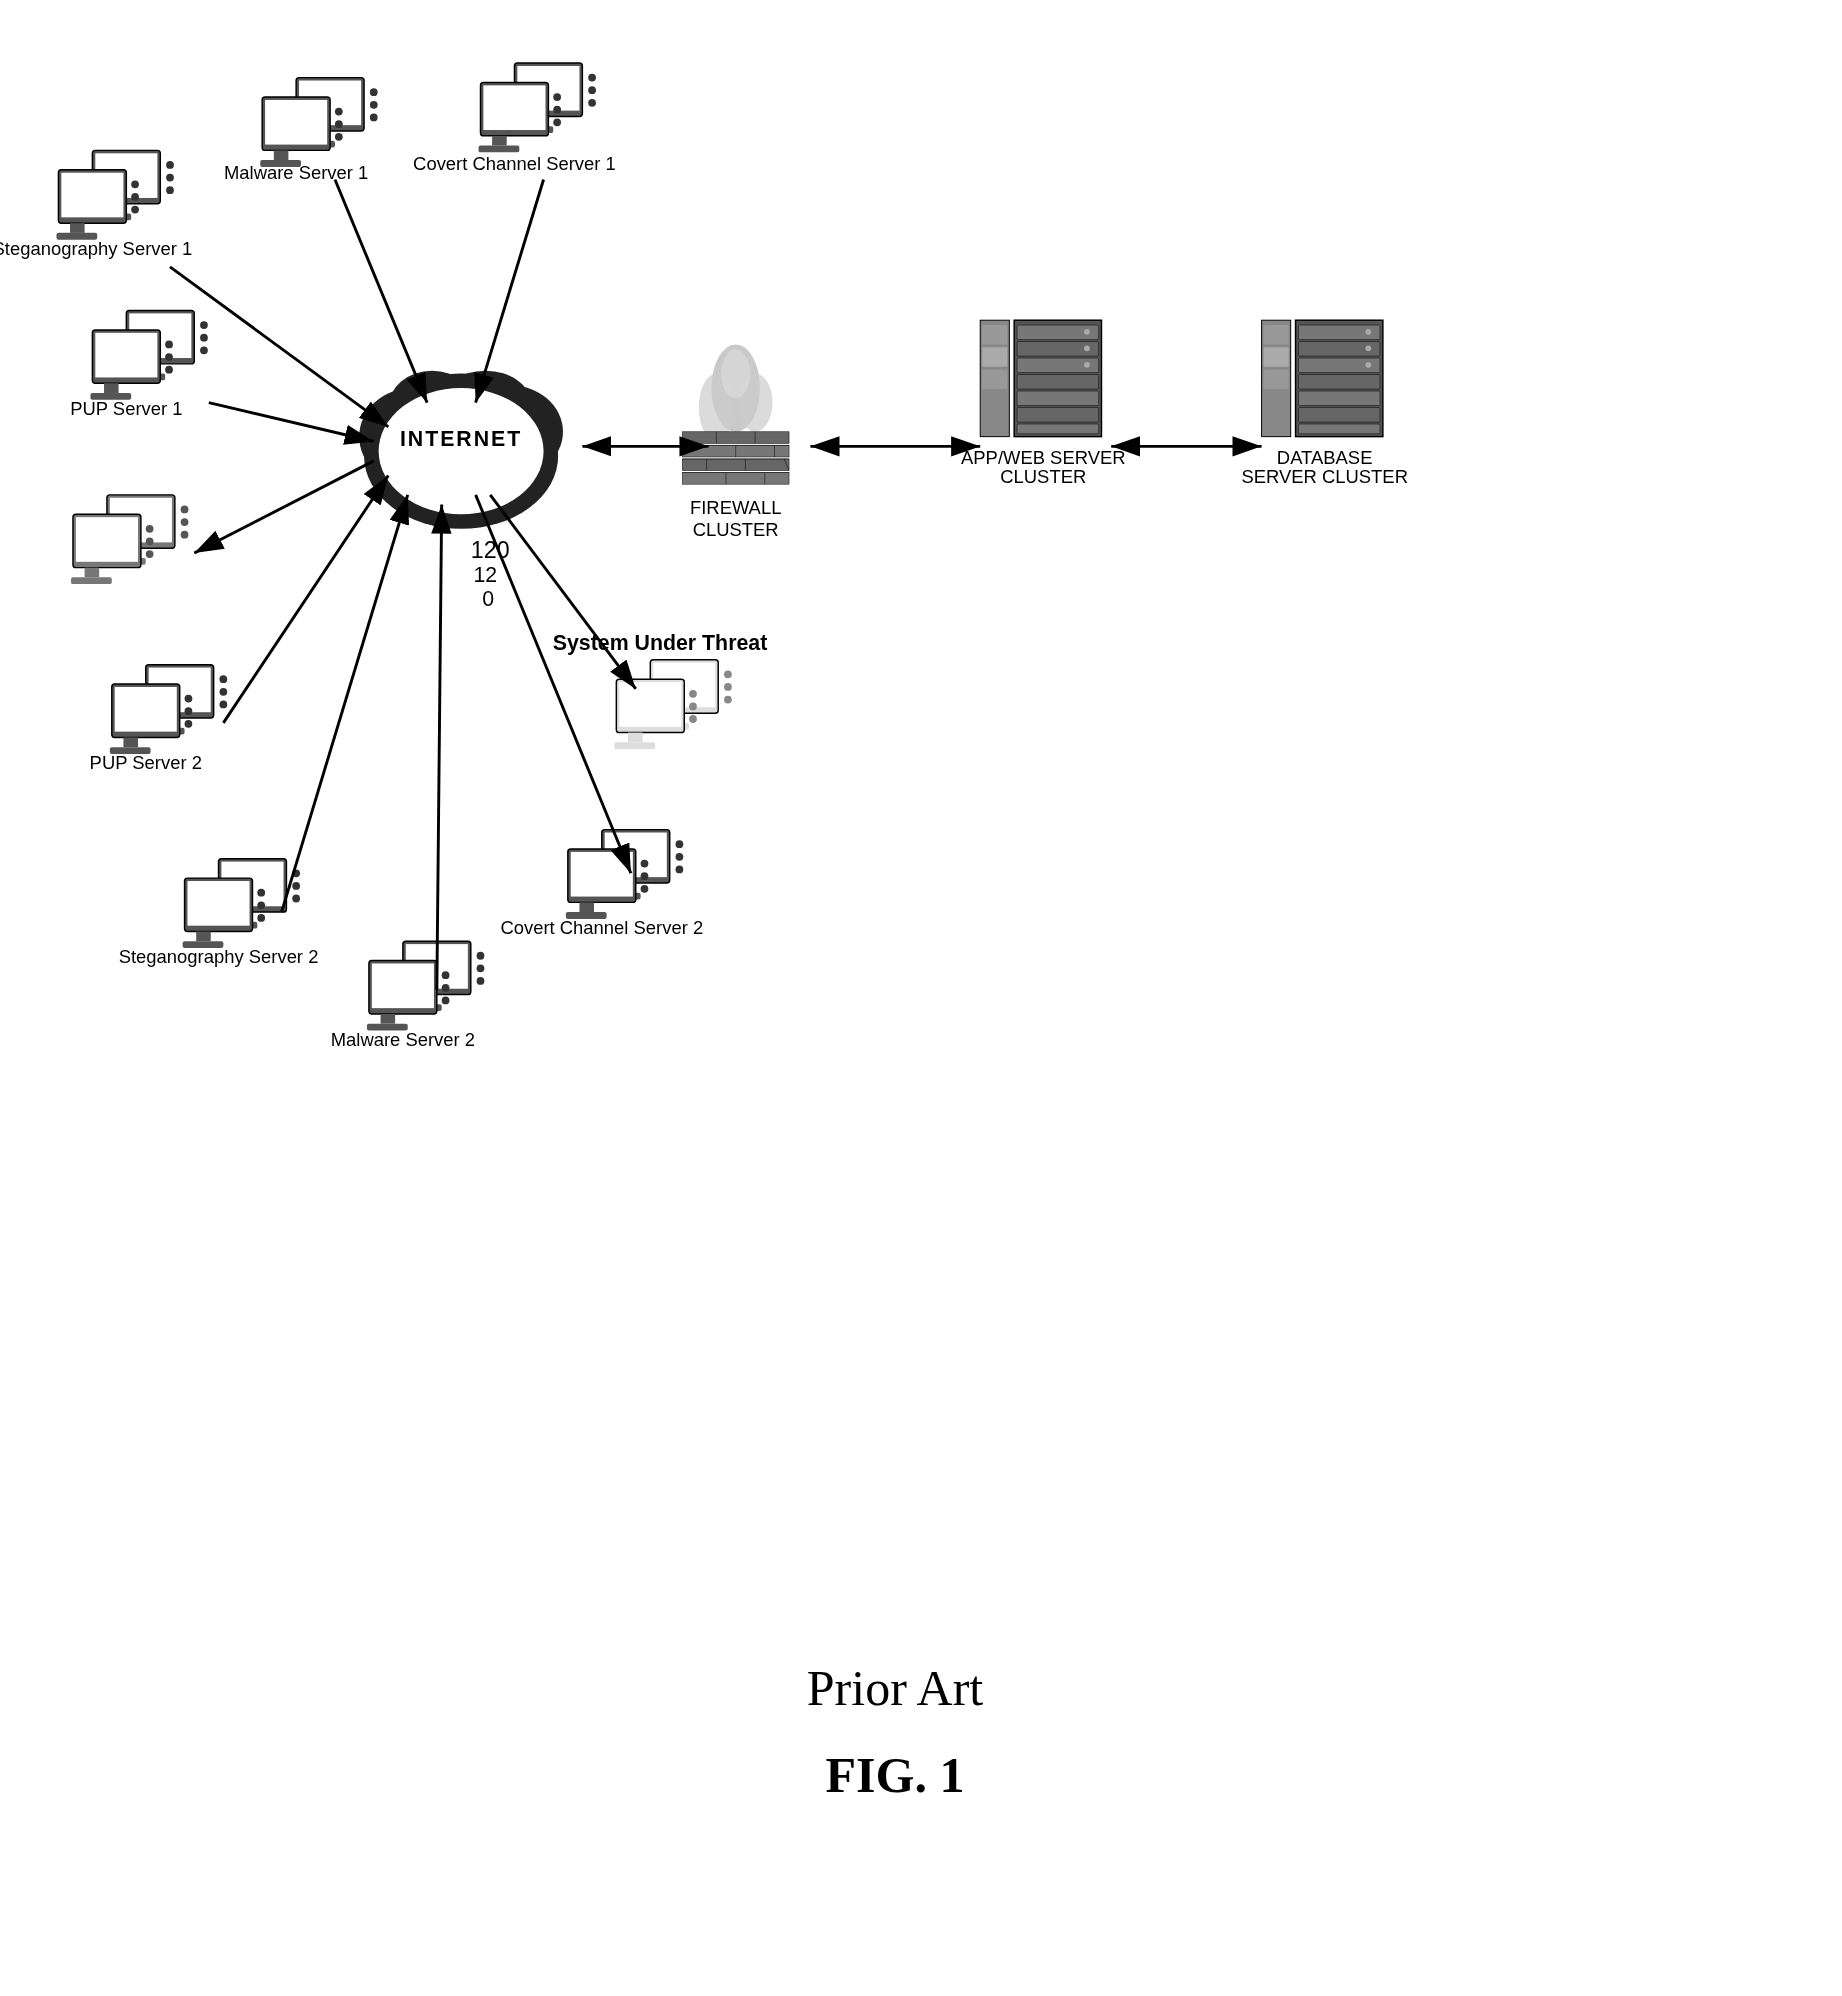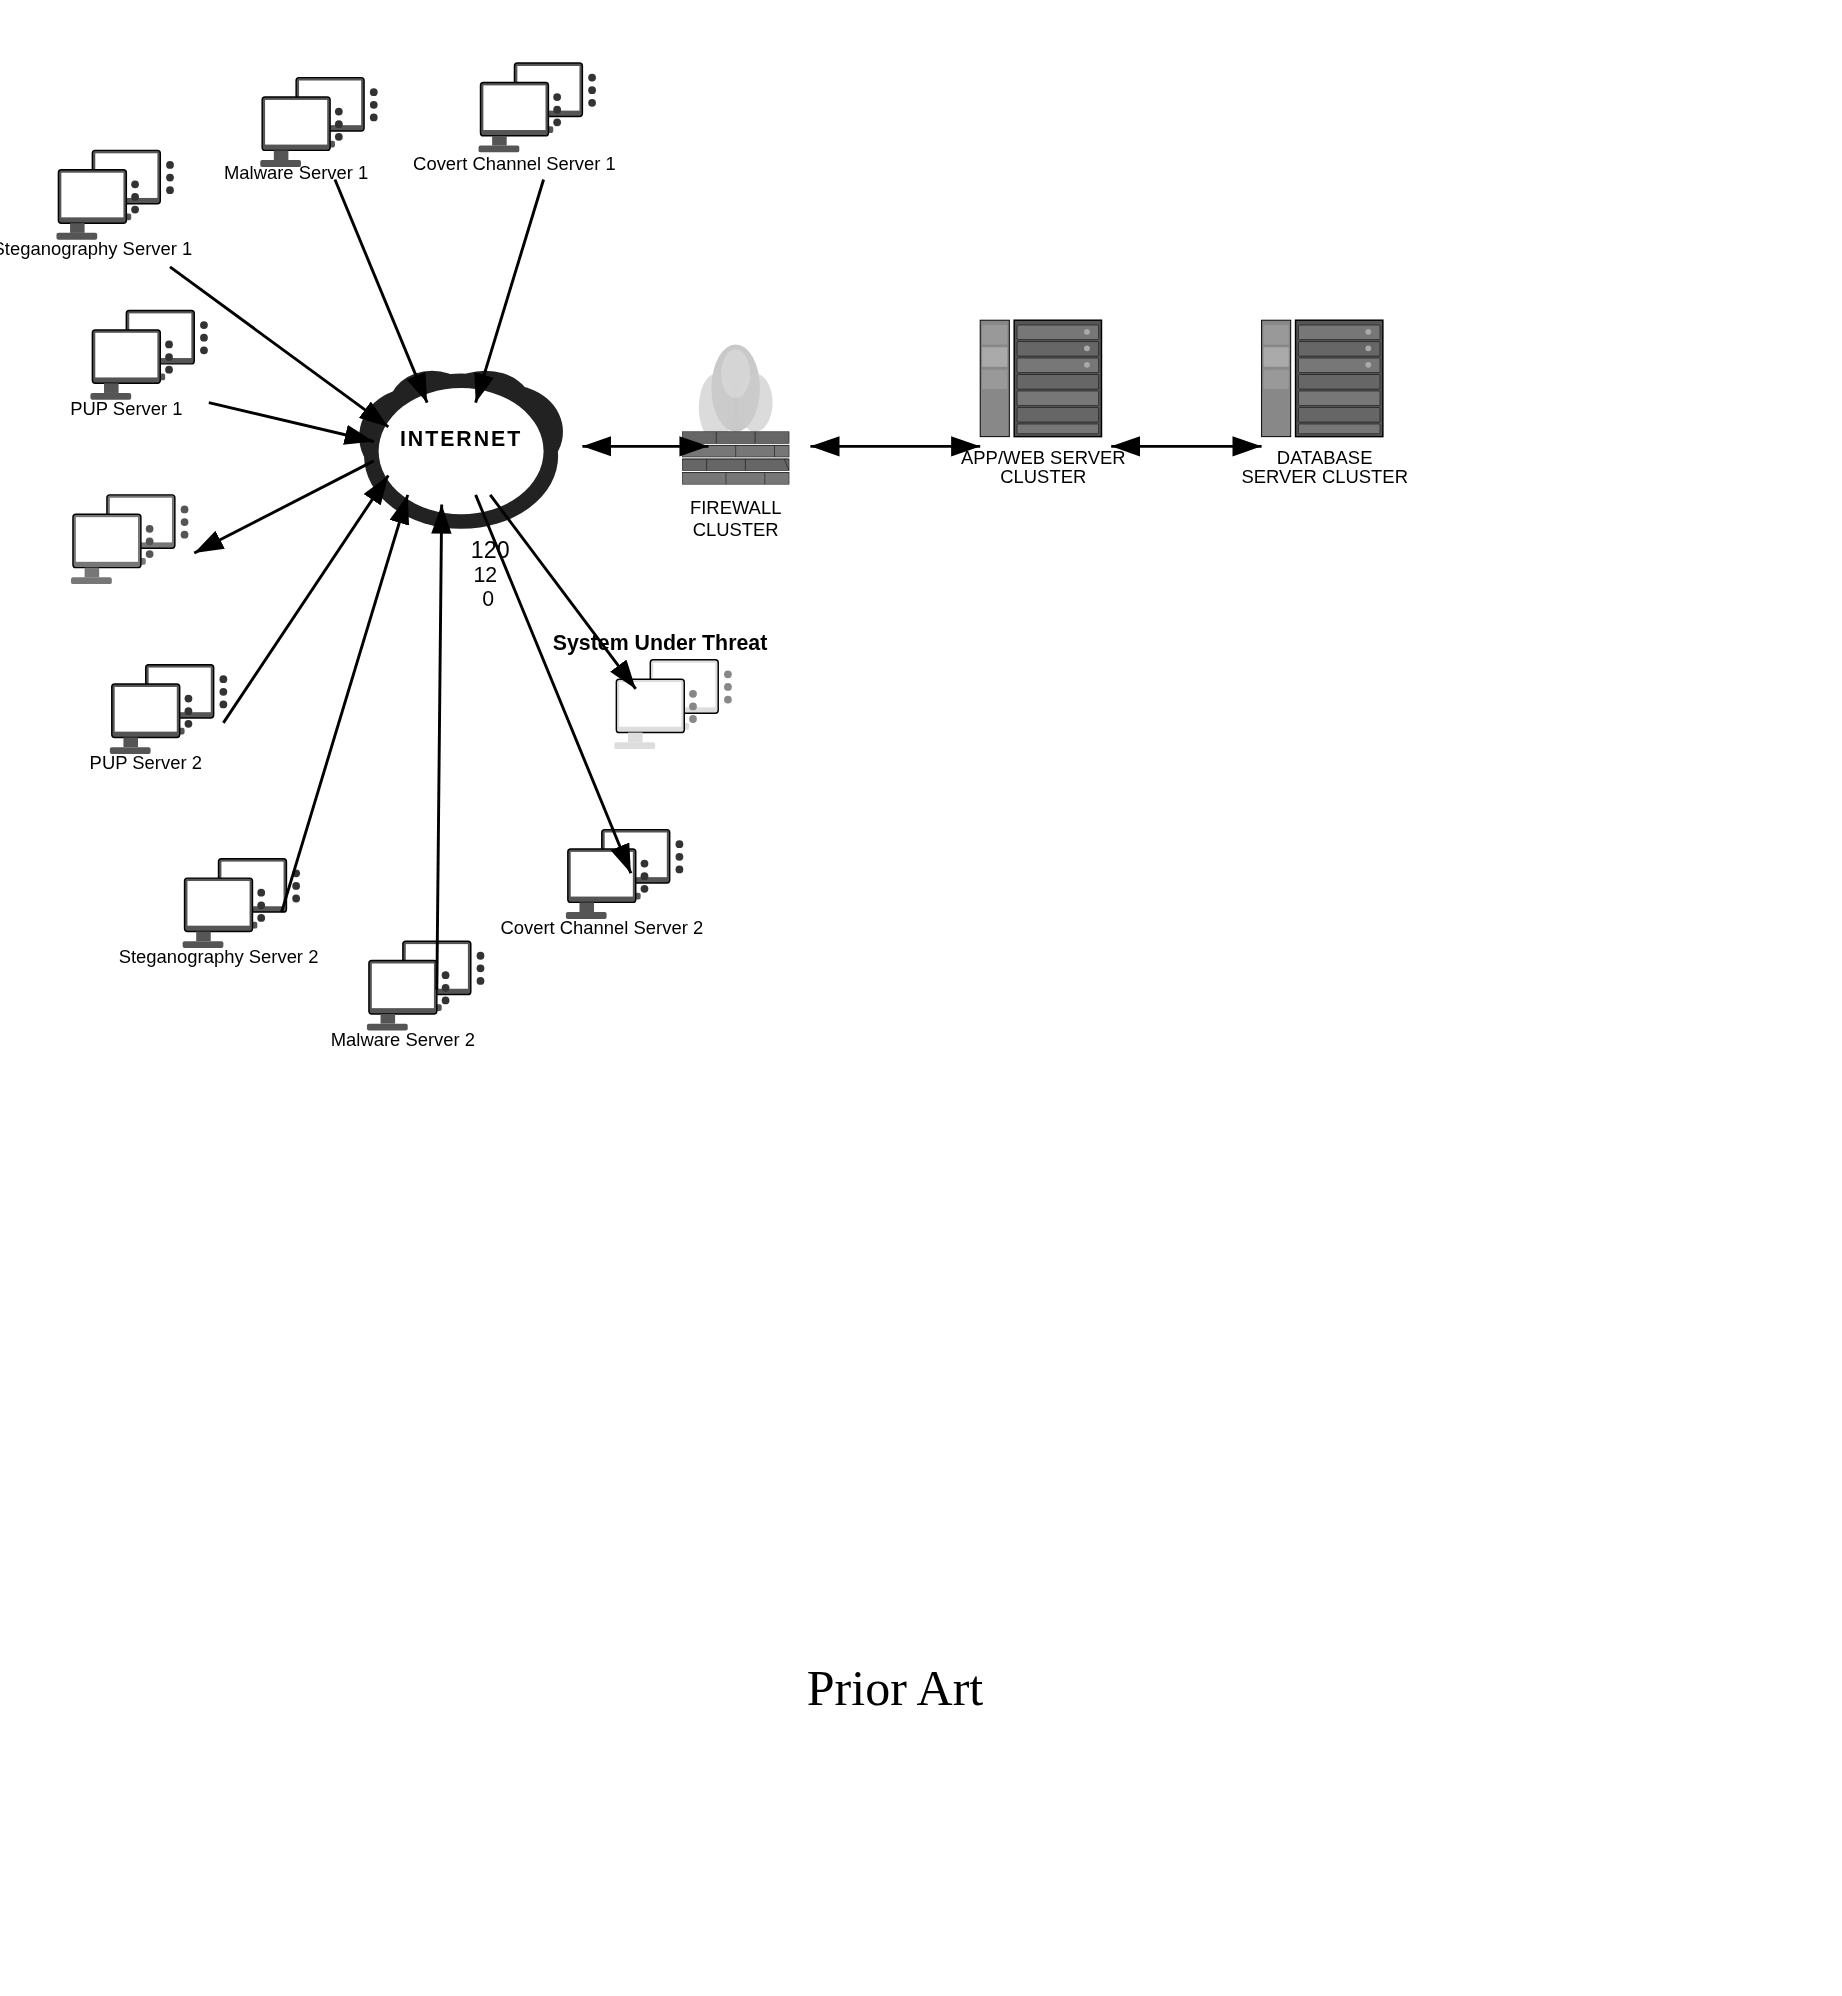--- a/index.html
+++ b/index.html
@@ -375,14 +375,15 @@
 
     <line x1="1145" y1="460" x2="1300" y2="460" stroke="#000" stroke-width="3" marker-start="url(#arrow-both-start)" marker-end="url(#arrow-both-end)"></line>
 
     <text x="505" y="575" text-anchor="middle" font-size="24" font-family="Arial" fill="#000">120</text>
 
   </svg>
 </div>
 
 <div class="caption-area">
   <div class="prior-art-text">Prior  Art</div>
+  <div class="fig-text">FIG. 1</div>
 </div>
 
 
 </body></html>

